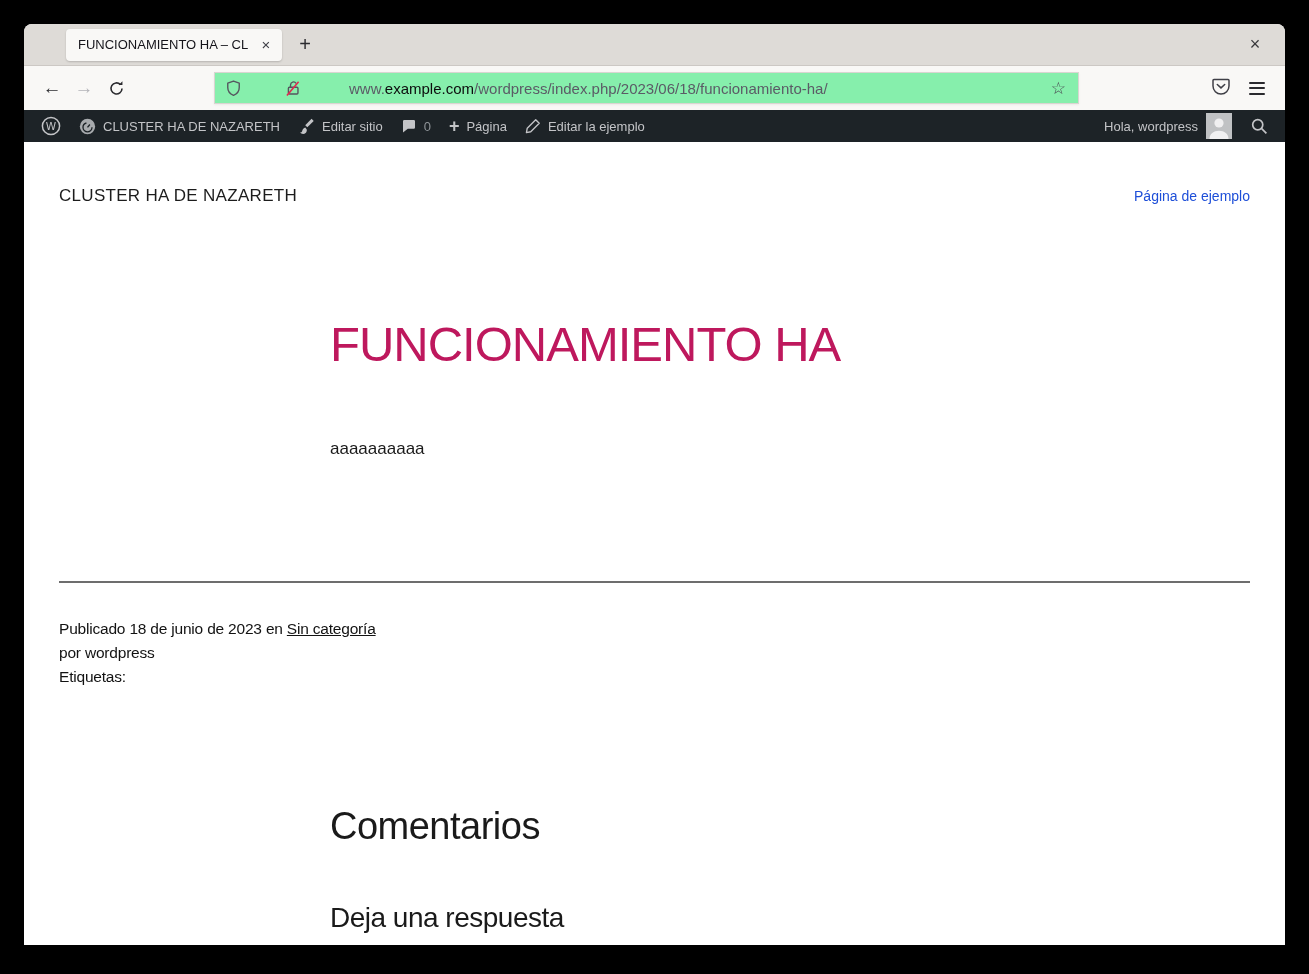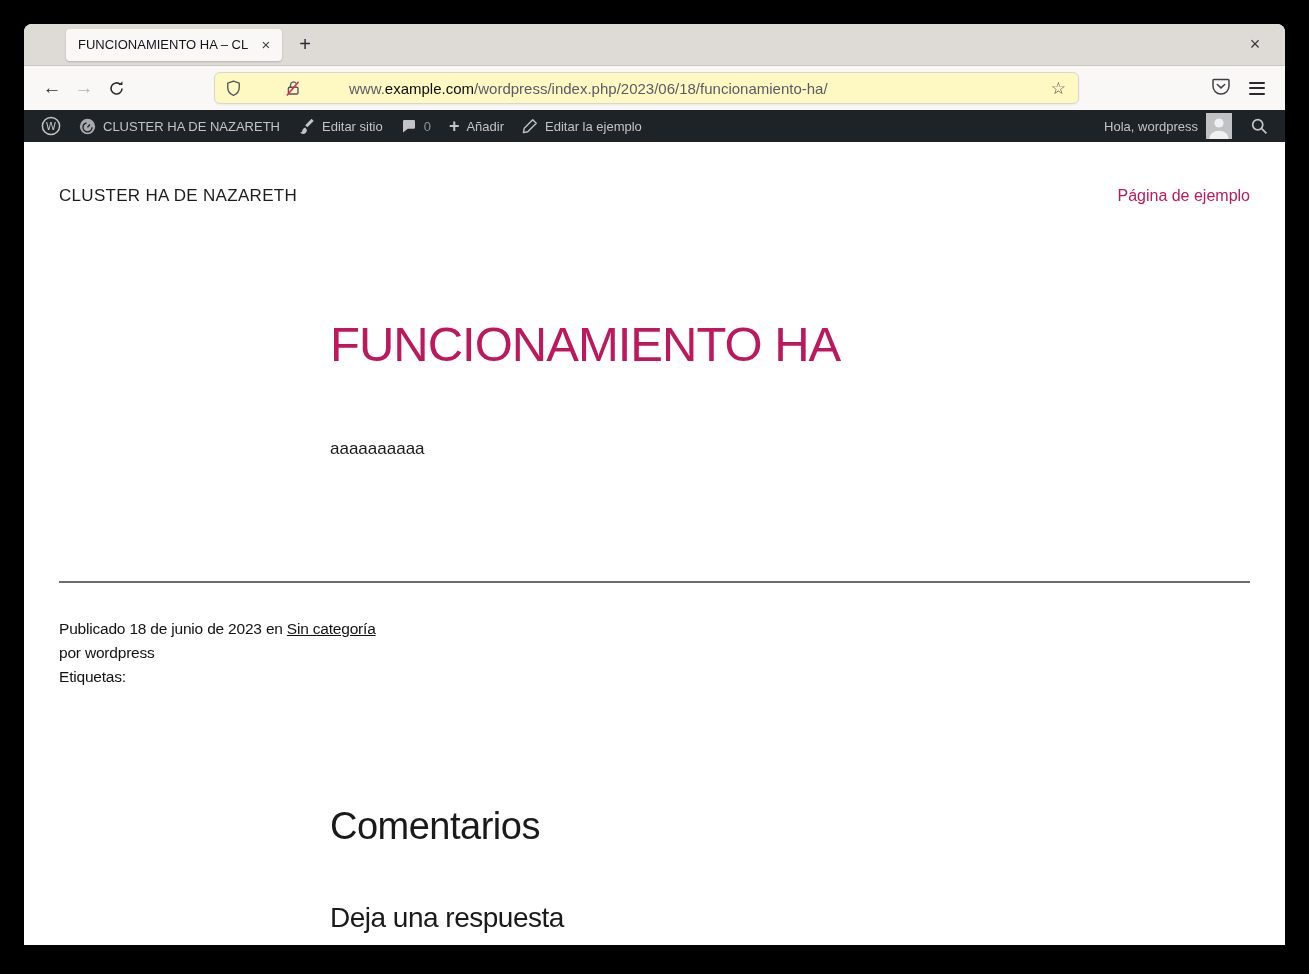--- a/index.html
+++ b/index.html
@@ -20,22 +20,22 @@
   .newtab { width:30px; height:30px; margin-left:8px; display:flex; align-items:center;
             justify-content:center; font-size:20px; color:#2a2a2e; border-radius:4px; }
   .win-close { position:absolute; right:16px; top:6px; width:28px; height:28px; display:flex;
                align-items:center; justify-content:center; font-size:18px; color:#39393c; }
 
   
   .toolbar { height:44px; background:#f9f8f6; display:flex; align-items:center; padding:0 12px; }
   .nav-btn { width:32px; height:32px; display:flex; align-items:center; justify-content:center;
              font-size:19px; color:#2a2a2e; border-radius:4px; }
   .nav-btn.disabled { color:#b3b3b8; }
-  .urlbar { margin-left:82px; width:865px; height:32px; background:#fef9c3;
-            border:1px solid #d9d5d1; border-radius:6px; display:flex; align-items:center;
+  .urlbar { margin-left:82px; width:865px; height:32px; background:#86efac;
+            border:1px solid #d9d5d1; border-radius:0; display:flex; align-items:center;
             padding:0 8px 0 10px; box-shadow:0 1px 2px rgba(0,0,0,.06);gap:35px; }
   .urlbar .sep-icon { display:flex; align-items:center; margin-right:8px; }
   .url-text { flex:1; font-size:15px; color:#5b5b66; white-space:nowrap; overflow:hidden; margin-left:4px; }
   .url-text .domain { color:#0c0c0d; }
   .star-btn { font-size:17px; color:#4a4a52; padding:0 4px; }
   .toolbar-right { margin-left:auto; display:flex; align-items:center; gap:18px; padding-right:8px; }
   .menu-icon { display:flex; flex-direction:column; gap:3.5px; }
   .menu-icon i { display:block; width:16px; height:2px; background:#2a2a2e; border-radius:1px; }
 
   
@@ -44,21 +44,21 @@
   .ab-item { display:flex; align-items:center; gap:7px; padding:0 9px; height:32px; white-space:nowrap; }
   .ab-count { color:#8f9498; }
   .ab-right { margin-left:auto; display:flex; align-items:flex-start; }
   .ab-right .ab-item { gap:8px; }
   .ab-plus { font-size:18px; font-weight:bold; line-height:1; color:#c3c4c7; }
 
   
   .page { height:803px; background:#fff; color:#1c1c1c; padding:0 35px; overflow:hidden; position:relative; }
   .site-header { display:flex; justify-content:space-between; align-items:baseline; padding-top:44px; }
   .site-title { font-size:17px; font-weight:400; letter-spacing:.3px; color:#1c1c1c; }
-  .nav-link { font-size:16px; color:#be185d; text-decoration:none;text-align:center; }
+  .nav-link { font-size:14px; color:#1d4ed8; text-decoration:none;text-align:center; }
   .content-col { margin-left:271px; width:680px; }
   .post-title { margin-top:110px; font-size:49px; font-weight:300; letter-spacing:-1px; color:#be185d; }
   .post-body { margin-top:67px; font-size:17px; color:#1a1a1a; }
   .divider { margin-top:122px; border:none; border-top:2px solid #6d6d6d; }
   .meta-row { display:flex; margin-top:34px; font-size:15.5px; letter-spacing:-0.2px; line-height:1.55; color:#121212;flex-direction:column; }
   .meta-left { width:611px; }
   .meta-link { color:#121212; }
   .h-comments { margin-top:116px; margin-left:271px; font-size:38px; font-weight:300; letter-spacing:-0.5px; color:#1a1a1a; }
   .h-reply { margin-top:54px; margin-left:271px; font-size:28px; font-weight:300; letter-spacing:-0.5px; color:#1a1a1a; }
 </style>
@@ -140,21 +140,21 @@
       <span>Editar sitio</span>
     </div>
     <div class="ab-item">
       <svg width="16" height="16" viewBox="0 0 20 20">
         <path d="M4 2.5h12a1.5 1.5 0 0 1 1.5 1.5v8a1.5 1.5 0 0 1-1.5 1.5H8.5l-6 4.5V4A1.5 1.5 0 0 1 4 2.5z" fill="#c3c4c7"></path>
       </svg>
       <span class="ab-count">0</span>
     </div>
     <div class="ab-item">
       <span class="ab-plus">+</span>
-      <span>Añadir</span>
+      <span>Página</span>
     </div>
     <div class="ab-item">
       <svg width="16" height="16" viewBox="0 0 20 20">
         <path d="M13.4 2.2l4.4 4.4L7.2 17.2l-5.4 1 1-5.4z" fill="none" stroke="#c3c4c7" stroke-width="1.7" stroke-linejoin="round"></path>
       </svg>
       <span>Editar la ejemplo</span>
     </div>
     <div class="ab-right">
       <div class="ab-item">
         <span>Hola, wordpress</span>

